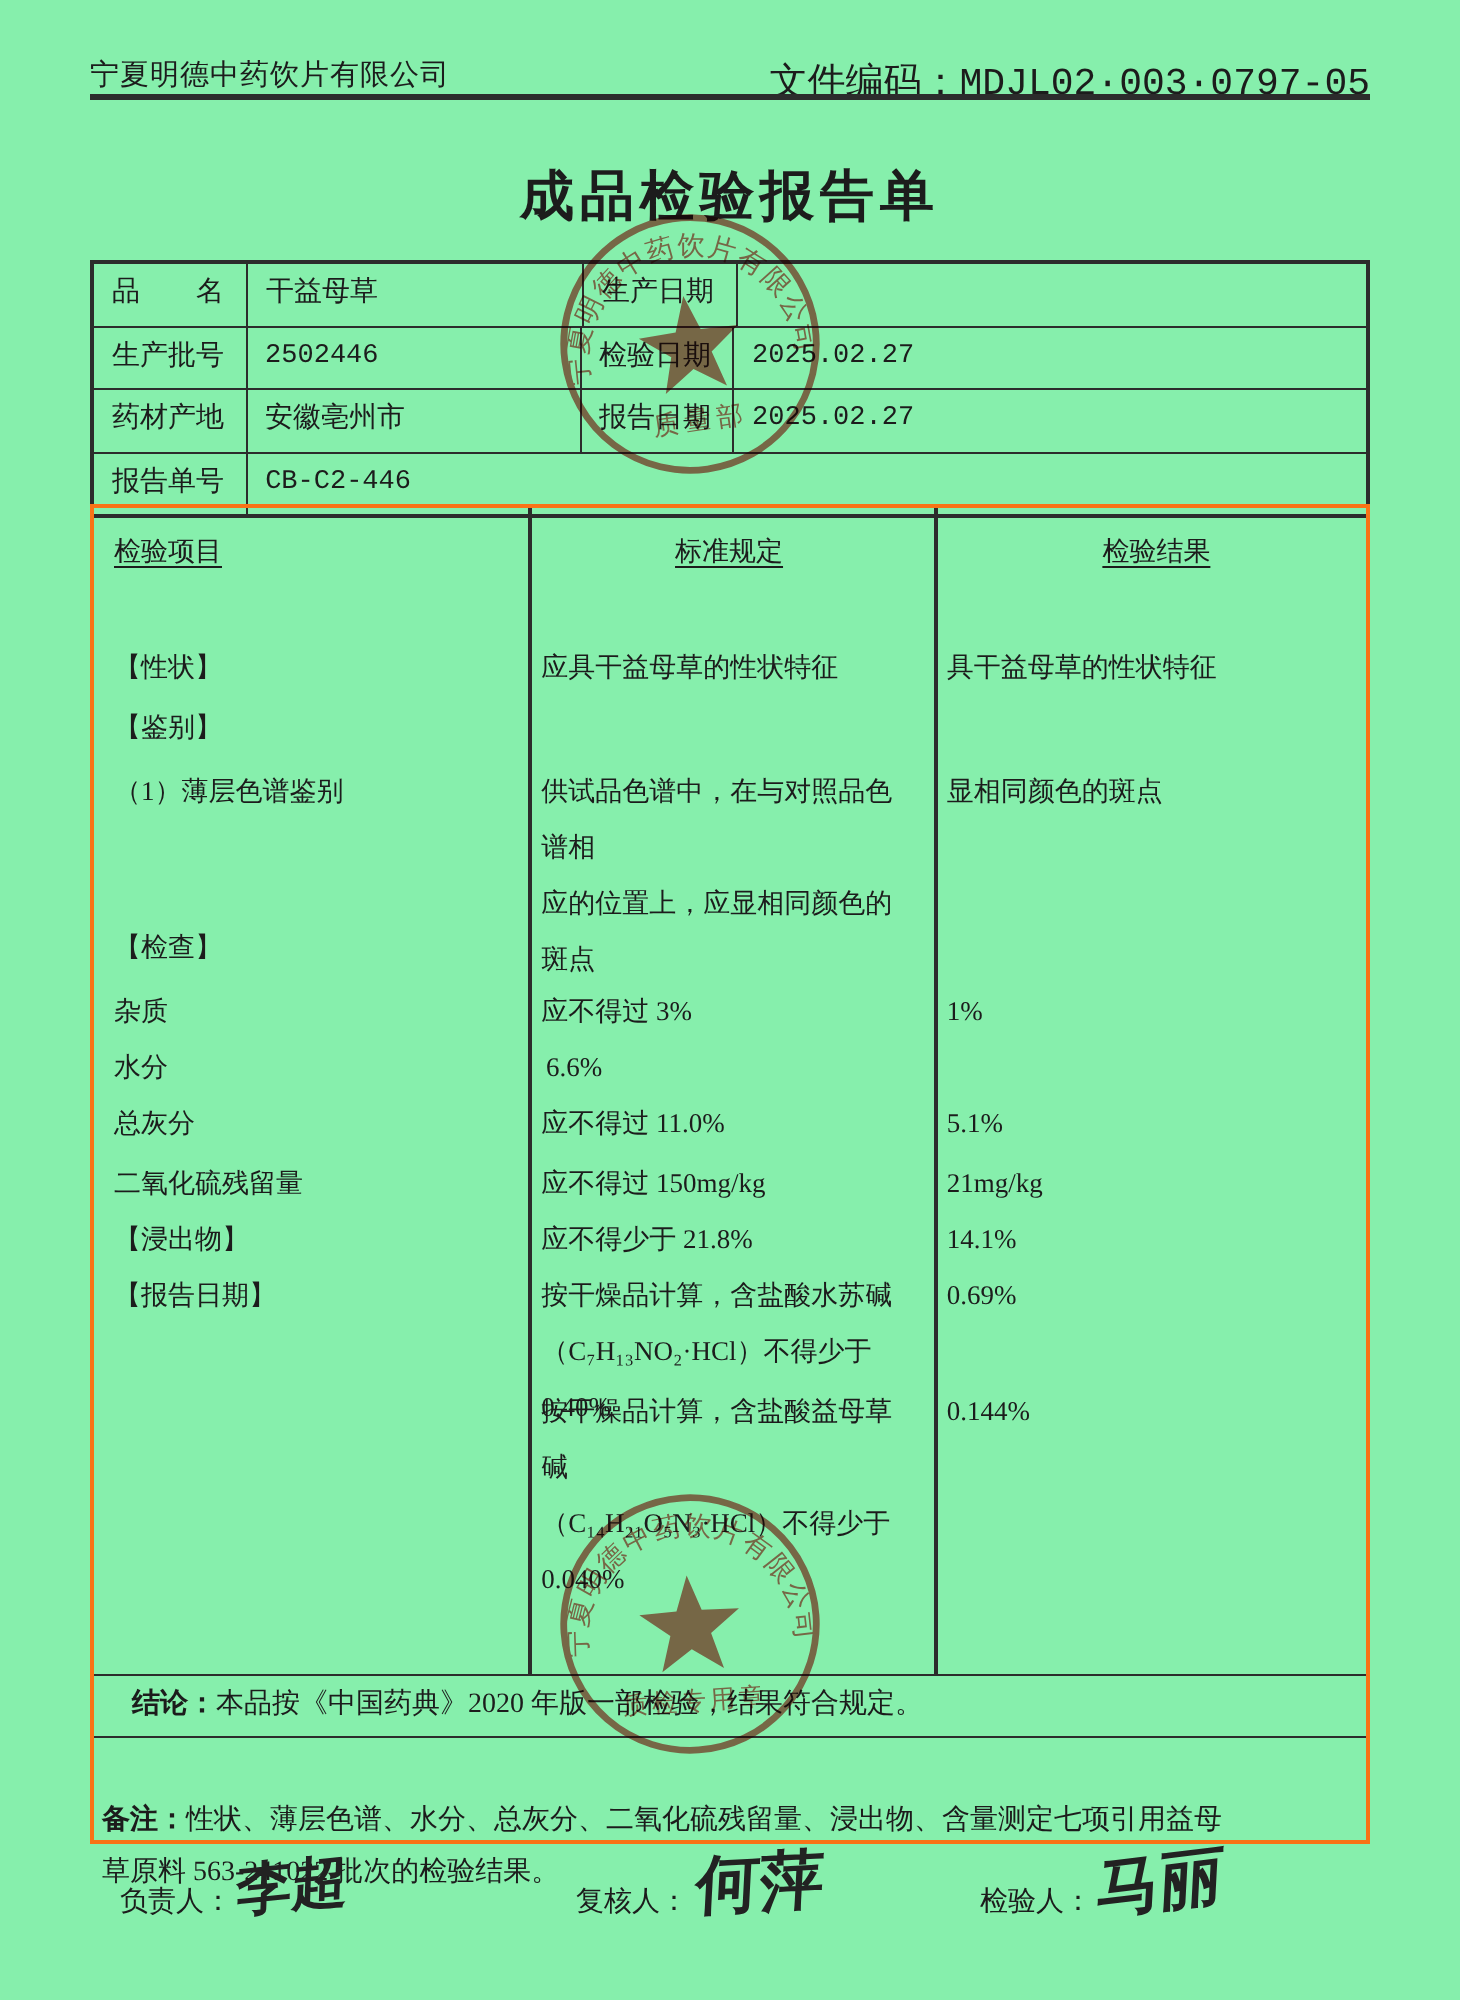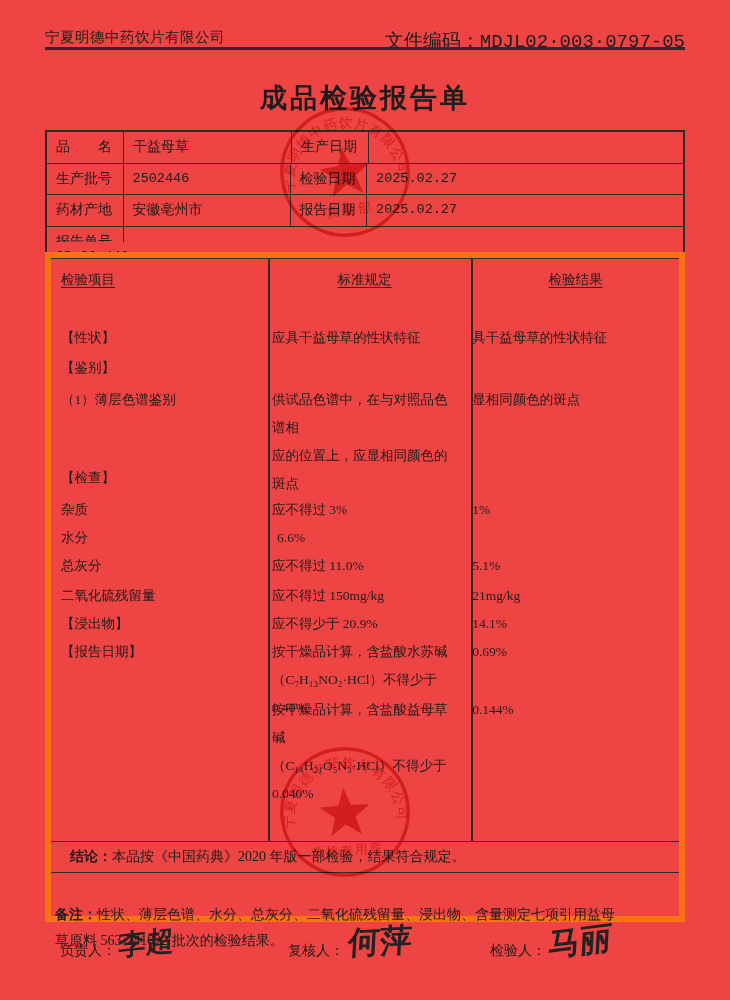--- a/index.html
+++ b/index.html
@@ -1,37 +1,37 @@
 <!DOCTYPE html>
 <html><head>
 <meta charset="utf-8">
 <style>
   html,body{margin:0;padding:0;background:#ffffff;}
-  .page{position:relative;width:730px;height:1000px;background:#ef4444;overflow:hidden;
+  .page{position:relative;width:730px;height:1000px;background:#86efac;overflow:hidden;
         font-family:"Liberation Serif","DejaVu Serif",serif;color:#1c1c1c;}
   .abs{position:absolute;}
   
   .co-name{left:45px;top:28px;font-size:14.5px;letter-spacing:.5px;}
   .doc-code{right:45px;top:28px;font-size:19px;font-family:"Liberation Mono","DejaVu Sans Mono",monospace;}
   .doc-code .lbl{font-family:"Liberation Serif","DejaVu Serif",serif;}
   .head-rule{left:45px;top:47px;width:640px;height:2.5px;background:#2c2c2c;}
   .title{left:0;top:80px;width:730px;text-align:center;font-size:27px;font-weight:700;letter-spacing:3px;}
   
   .info{left:45px;top:130px;width:640px;border:2px solid #2c2c2c;box-sizing:border-box;}
   .irow{display:flex;height:30.5px;line-height:29px;border-bottom:1.5px solid #2c2c2c;font-size:14px;}
-  .irow:last-child{border-bottom:none;flex-direction:column;}
+  .irow:last-child{border-bottom:none;}
   .ic{box-sizing:border-box;padding-left:9px;border-right:1.5px solid #2c2c2c;overflow:hidden;white-space:nowrap;}
   .ic.l1{width:77px;}
   .ic.v1{width:168px;}
   .ic.l2{width:77px;}
   .ic.v2{width:318px;border-right:none;}
   .ic.vfull{width:563px;border-right:none;}
   .mono{font-family:"Liberation Mono","DejaVu Sans Mono",monospace;font-size:13.5px;}
   
-  .main{left:45px;top:252px;width:640px;height:670px;border:6px solid #f97316;box-sizing:border-box;}
+  .main{left:45px;top:252px;width:640px;height:670px;border:2px solid #f97316;box-sizing:border-box;}
   .vline{position:absolute;top:0;width:1.5px;height:583px;background:#2c2c2c;}
   .vl1{left:217px;}
   .vl2{left:420px;}
   .trow{position:absolute;left:0;width:100%;display:flex;font-size:13.5px;line-height:28px;}
   .c1{width:217px;box-sizing:border-box;padding-left:10px;}
   .c2{width:203px;box-sizing:border-box;padding:0 6px 0 8px;white-space:pre-line;}
   .c3{width:220px;box-sizing:border-box;padding-left:9px;}
   .thead .c2,.thead .c3{text-align:center;}
   .uh{text-decoration:underline;text-underline-offset:3px;}
   .concl{position:absolute;left:0;top:583px;width:100%;box-sizing:border-box;
@@ -129,21 +129,21 @@
       <div class="c2">应不得过 11.0%</div>
       <div class="c3">5.1%</div>
     </div>
     <div class="trow" style="top:324px;">
       <div class="c1">二氧化硫残留量</div>
       <div class="c2">应不得过 150mg/kg</div>
       <div class="c3">21mg/kg</div>
     </div>
     <div class="trow" style="top:352px;">
       <div class="c1">【浸出物】</div>
-      <div class="c2">应不得少于 20.9%</div>
+      <div class="c2">应不得少于 21.8%</div>
       <div class="c3">14.1%</div>
     </div>
     <div class="trow" style="top:380px;">
       <div class="c1">【报告日期】</div>
       <div class="c2">按干燥品计算，含盐酸水苏碱
 （C₇H₁₃NO₂·HCl）不得少于 0.40%</div>
       <div class="c3">0.69%</div>
     </div>
     <div class="trow" style="top:438px;">
       <div class="c1"></div>

